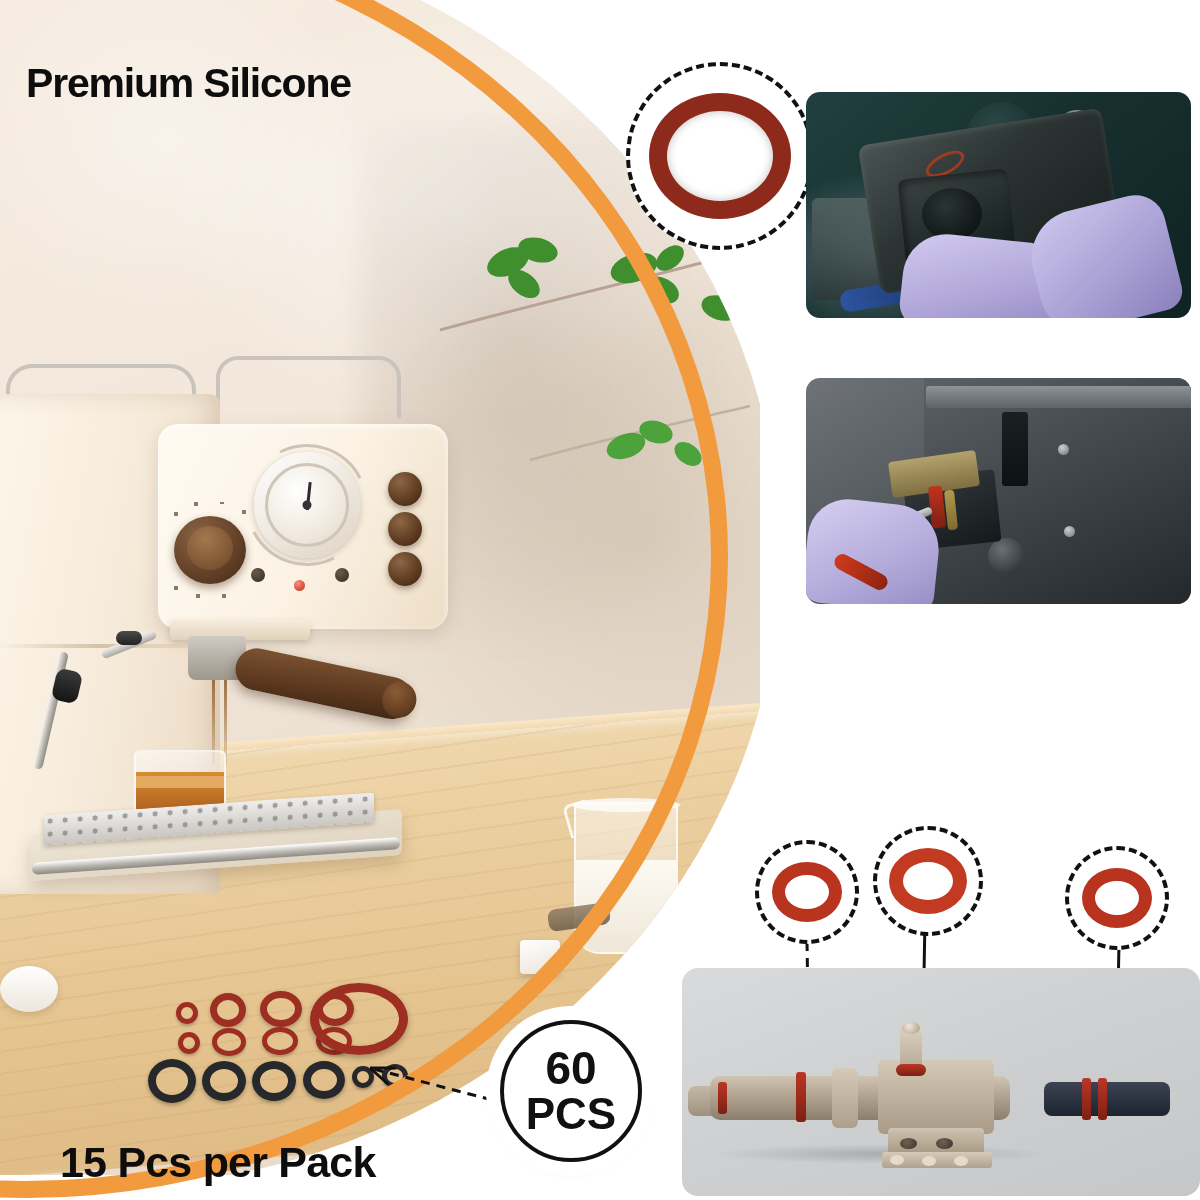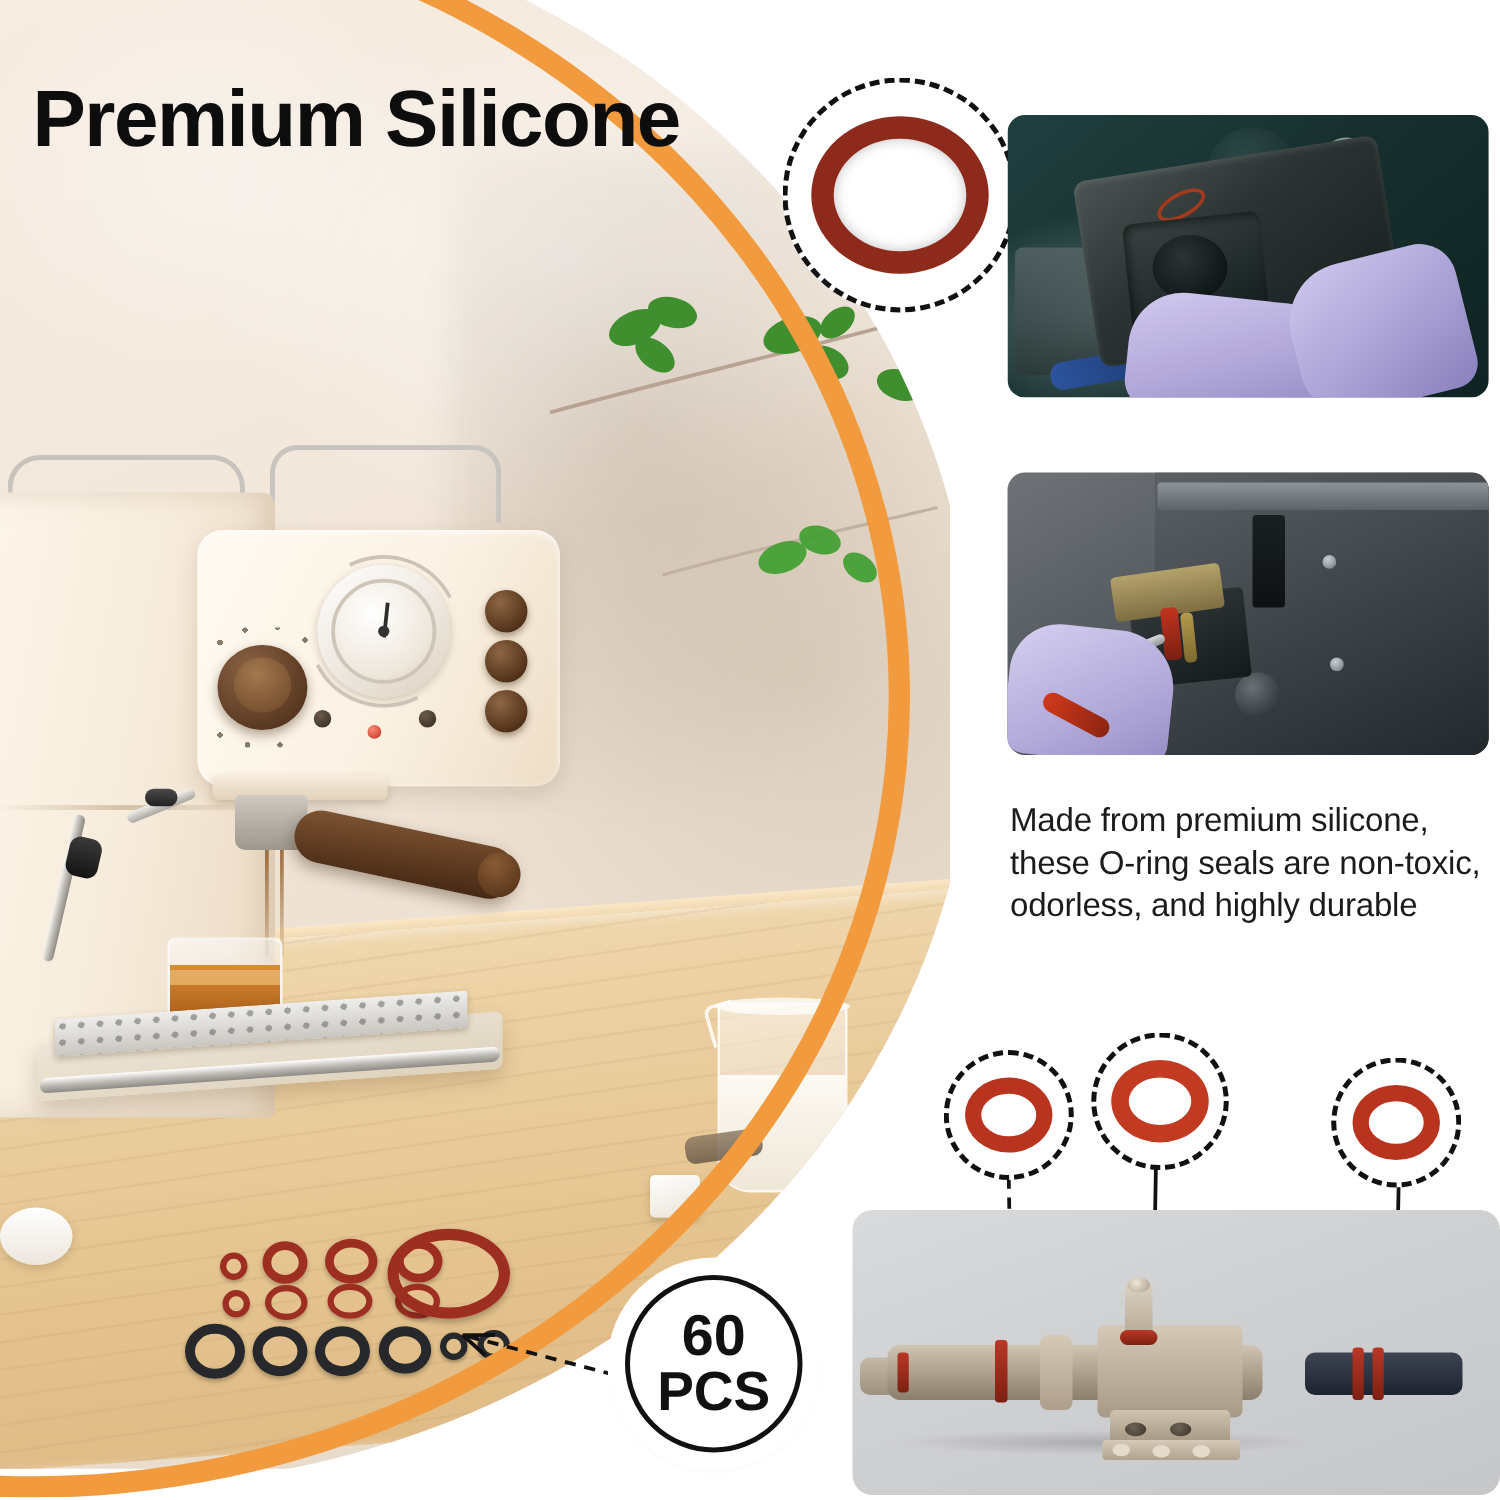--- a/index.html
+++ b/index.html
@@ -370,21 +370,21 @@
   .callout{
     position:absolute; border-radius:50%;
     border:4px dashed #111; background:#ffffff;
     display:flex; align-items:center; justify-content:center;
   }
   .callout .cring{ border-radius:50%; }
 
   
   .title{
     position:absolute; left:26px; top:62px; width:620px;
-    font-size:64px; font-weight:bold; line-height:1.06; color:#0d0d0d;
+    font-size:41px; font-weight:bold; line-height:1.06; color:#0d0d0d;
     letter-spacing:-1.2px;
   }
   .footline{
     position:absolute; left:60px; top:1138px;
     font-size:43px; font-weight:bold; color:#0d0d0d; letter-spacing:-.8px;
   }
 
   
   .badge{
     position:absolute; left:493px; top:1013px; width:156px; height:156px; border-radius:50%;
@@ -536,21 +536,20 @@
     <div class="p2-bolt"></div>
     <div class="p2-dark"></div>
     <div class="p2-valve"></div>
     <div class="p2-ored"></div>
     <div class="p2-ored2"></div>
     <div class="p2-shaft"></div>
     <div class="p2-glove"></div>
     <div class="p2-driver"></div>
   </div>
 
-  <p class="desc">Made from premium silicone, these O-ring seals are non-toxic, odorless, and highly durable</p>
 
   <svg width="540" height="400" style="position:absolute;left:680px;top:820px">
     <path d="M127 122 L129 240" stroke="#111" stroke-width="3" stroke-dasharray="9 7" fill="none"></path>
     <path d="M245 98 L243 212" stroke="#111" stroke-width="3" fill="none"></path>
     <path d="M439 124 L437 224" stroke="#111" stroke-width="3" fill="none"></path>
   </svg>
 
   <div class="callout" style="left:755px;top:840px;width:104px;height:104px">
     <div class="cring" style="width:70px;height:60px;border:13px solid #b8341f"></div>
   </div>
@@ -589,14 +588,15 @@
     <path d="M70 22 L96 22 M70 22 L88 38" stroke="#111" stroke-width="3" fill="none"></path>
   </svg>
 
   <div class="badge">
     <div class="badge-inner">
       <span class="badge-num">60</span>
       <span class="badge-lbl">PCS</span>
     </div>
   </div>
 
+  <div class="footline">15 Pcs per Pack</div>
 
 </div>
 
 </body></html>

